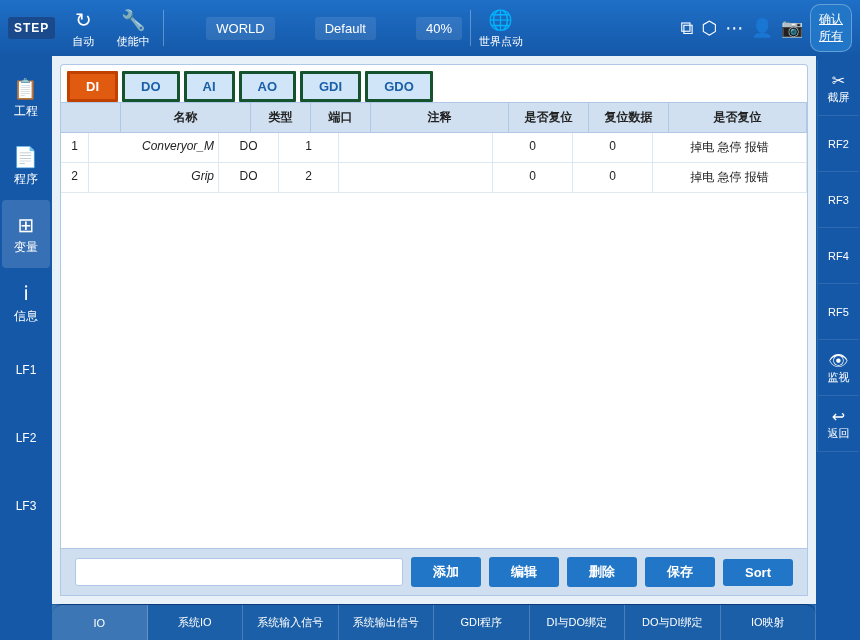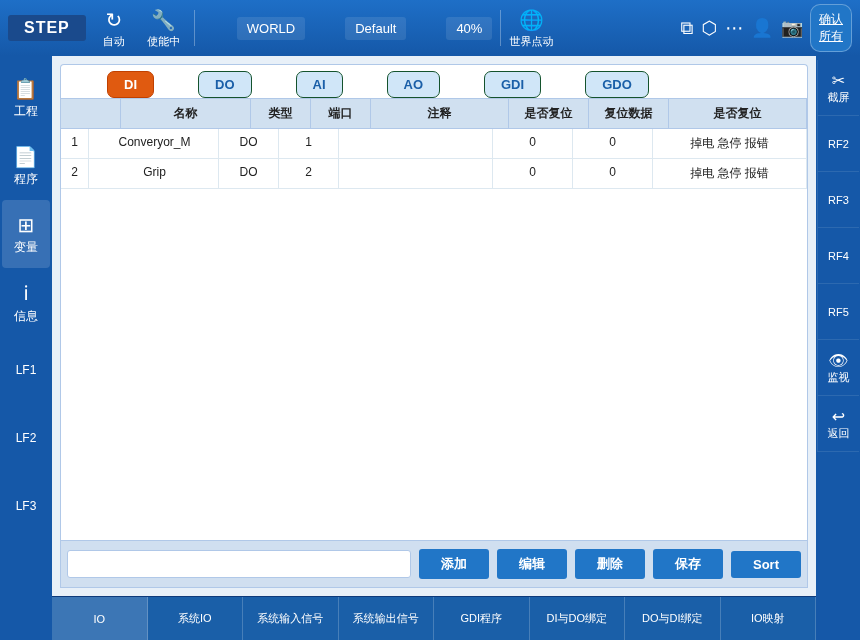--- a/index.html
+++ b/index.html
@@ -5,22 +5,22 @@
     * { box-sizing: border-box; margin: 0; padding: 0; font-family: 'Microsoft YaHei', Arial, sans-serif; }
     body { width: 860px; height: 640px; overflow: hidden; background: #1a5fa8; }
 
     
     .top-bar {
       display: flex; align-items: center;
       background: linear-gradient(180deg, #1e6fc7 0%, #1558a8 100%);
       height: 56px; padding: 0 8px; gap: 6px;
     }
     .top-bar-logo {
-      background: #1a4a8c; color: white; font-weight: bold; font-size: 16px;
-      padding: 4px 16px; border-radius: 3px; letter-spacing: 1px;
+      background: #1a4a8c; color: white; font-weight: bold; font-size: 12px;
+      padding: 4px 6px; border-radius: 3px; letter-spacing: 1px;
     }
     .top-btn {
       display: flex; flex-direction: column; align-items: center; justify-content: center;
       color: white; font-size: 11px; gap: 2px; min-width: 44px; cursor: pointer;
     }
     .top-btn .icon { font-size: 20px; }
     .top-bar-sep { width: 1px; height: 36px; background: rgba(255,255,255,0.3); margin: 0 2px; }
     .top-bar-label {
       color: white; font-size: 13px; padding: 4px 10px;
       background: rgba(255,255,255,0.1); border-radius: 3px; margin-left: 34px;
@@ -53,24 +53,23 @@
     }
     .sidebar-item .s-icon { font-size: 20px; }
     .sidebar-item.active { background: rgba(255,255,255,0.15); }
 
     
     .center-content {
       flex: 1; background: #e8f0f8; display: flex; flex-direction: column;
       padding: 8px;
     }
     .tab-btn {
-      padding: 5px 16px; font-size: 13px; border-radius: 7px; cursor: pointer;
-      border: 1px solid #14532d; color: #1a5fa8; background: #d0e6f8;
+      padding: 5px 16px; font-size: 13px; border-radius: 1px; cursor: pointer;
+      border: 3px solid #14532d; color: #1a5fa8; background: #d0e6f8;
       font-weight: bold;
-      margin-left: 40px;
     }
     .tab-btn.active { background: #e05a10; color: white; border-color: #c04000; }
 
     
     .table-area {
       background: white; border: 1px solid #b0c8e8; flex: 1;
       overflow: hidden; display: flex; flex-direction: column;
     }
     .table-header {
       display: grid;
@@ -79,38 +78,39 @@
       font-size: 12px; font-weight: bold; color: #222; padding-left: 32px;
     }
     .th { padding: 6px 4px; border-right: 1px solid #b0c8e8; text-align: center; }
     .table-body { flex: 1; overflow-y: auto; }
     .table-row {
       display: grid;
       grid-template-columns: 28px 130px 60px 60px 1fr 80px 80px 1fr;
       border-bottom: 1px solid #dde8f0; font-size: 12px; color: #222;
     }
     .td { padding: 6px 4px; border-right: 1px solid #dde8f0; text-align: center; }
-    .td.name { text-align: center; padding-left: 6px; }
+    .td.name { text-align: right; padding-left: 6px; font-style: italic; }
 
     
     .action-bar {
-      display: flex; align-items: center; gap: 8px; padding: 8px 6px;
+      display: flex; align-items: center; gap: 8px; padding: 8px 14px;
       background: #d0dff0; border: 1px solid #b0c8e8; border-top: none;
       justify-content: flex-end;
     }
     .action-btn {
       padding: 6px 22px; font-size: 13px; color: white; border: none;
       border-radius: 3px; cursor: pointer; background: #2176c7;
       font-weight: bold;
     }
 
     
     .bottom-bar {
-      display: flex; background: #1a5fa8; height: 44px;
+      display: flex; background: #1a5fa8; height: 36px;
       border-top: 1px solid #0e3a7a;
+      border-radius: 10px;
     }
     .bottom-tab {
       flex: 1; display: flex; align-items: center; justify-content: center;
       color: white; font-size: 11px; cursor: pointer; border-right: 1px solid rgba(255,255,255,0.2);
     }
     .bottom-tab.active { background: rgba(255,255,255,0.15); }
 
     
     .right-sidebar {
       width: 44px; background: #1558a8;

